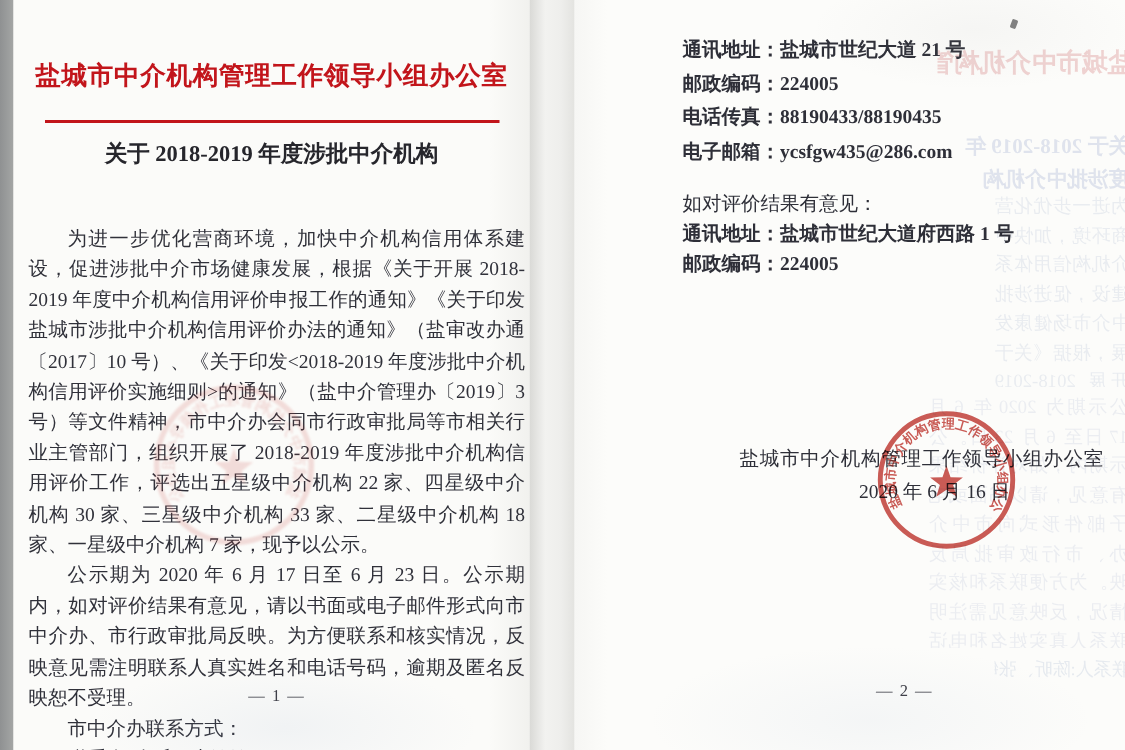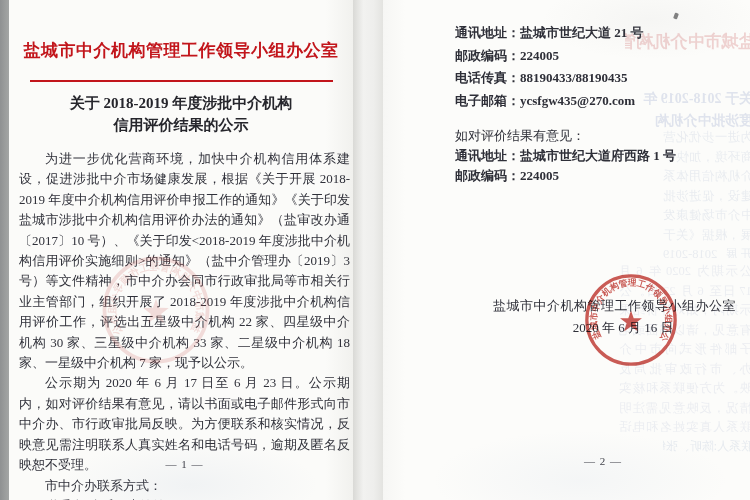--- a/index.html
+++ b/index.html
@@ -82,21 +82,20 @@
   <div class="gutter"></div>
 
   <div class="page page-left">
 
     <div class="red-header" style="color:#c2151b;">盐城市中介机构管理工作领导小组办公室</div>
 
     <div class="red-rule" style="background:#c2151b;"></div>
 
     <div class="doc-title">
       <div>关于 2018-2019 年度涉批中介机构</div>
-      <div>信用评价结果的公示</div>
     </div>
 
     <div class="body-col">
       <p>为进一步优化营商环境，加快中介机构信用体系建设，促进涉批中介市场健康发展，根据《关于开展 2018-2019 年度中介机构信用评价申报工作的通知》《关于印发盐城市涉批中介机构信用评价办法的通知》（盐审改办通〔2017〕10 号）、《关于印发&lt;2018-2019 年度涉批中介机构信用评价实施细则&gt;的通知》（盐中介管理办〔2019〕3 号）等文件精神，市中介办会同市行政审批局等市相关行业主管部门，组织开展了 2018-2019 年度涉批中介机构信用评价工作，评选出五星级中介机构 22 家、四星级中介机构 30 家、三星级中介机构 33 家、二星级中介机构 18 家、一星级中介机构 7 家，现予以公示。</p>
       <p>公示期为 2020 年 6 月 17 日至 6 月 23 日。公示期内，如对评价结果有意见，请以书面或电子邮件形式向市中介办、市行政审批局反映。为方便联系和核实情况，反映意见需注明联系人真实姓名和电话号码，逾期及匿名反映恕不受理。</p>
       <p>市中介办联系方式：</p>
       <p>联系人:陈昕、张敏敏</p>
     </div>
 
     <svg class="seal-faint" viewBox="0 0 100 100">
@@ -123,21 +122,21 @@
       <div class="crow">
         <span>通讯地址：</span><span>盐城市世纪大道 21 号</span>
       </div>
       <div class="crow">
         <span>邮政编码：</span><span>224005</span>
       </div>
       <div class="crow">
         <span>电话传真：</span><span>88190433/88190435</span>
       </div>
       <div class="crow">
-        <span>电子邮箱：</span><span>ycsfgw435@270.com</span>
+        <span>电子邮箱：</span><span>ycsfgw435@286.com</span>
       </div>
     </div>
 
     <div class="contact-block block-bureau">
       <div class="crow">如对评价结果有意见：</div>
       <div class="crow">
         <span>通讯地址：</span><span>盐城市世纪大道府西路 1 号</span>
       </div>
       <div class="crow">
         <span>邮政编码：</span><span>224005</span>

